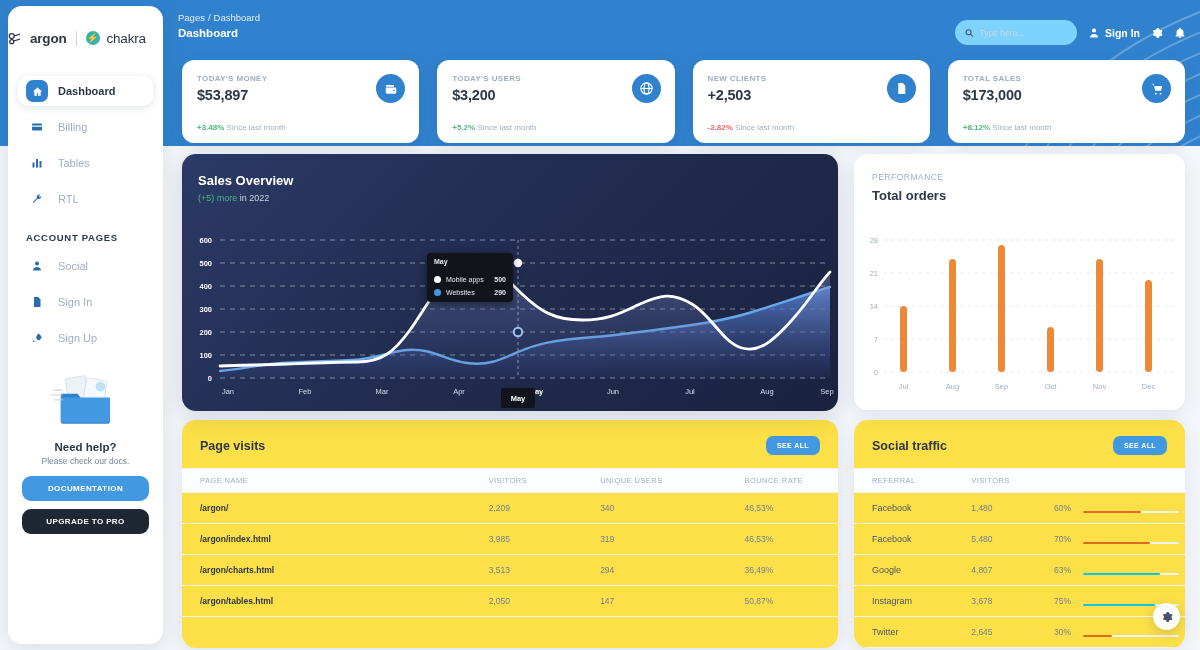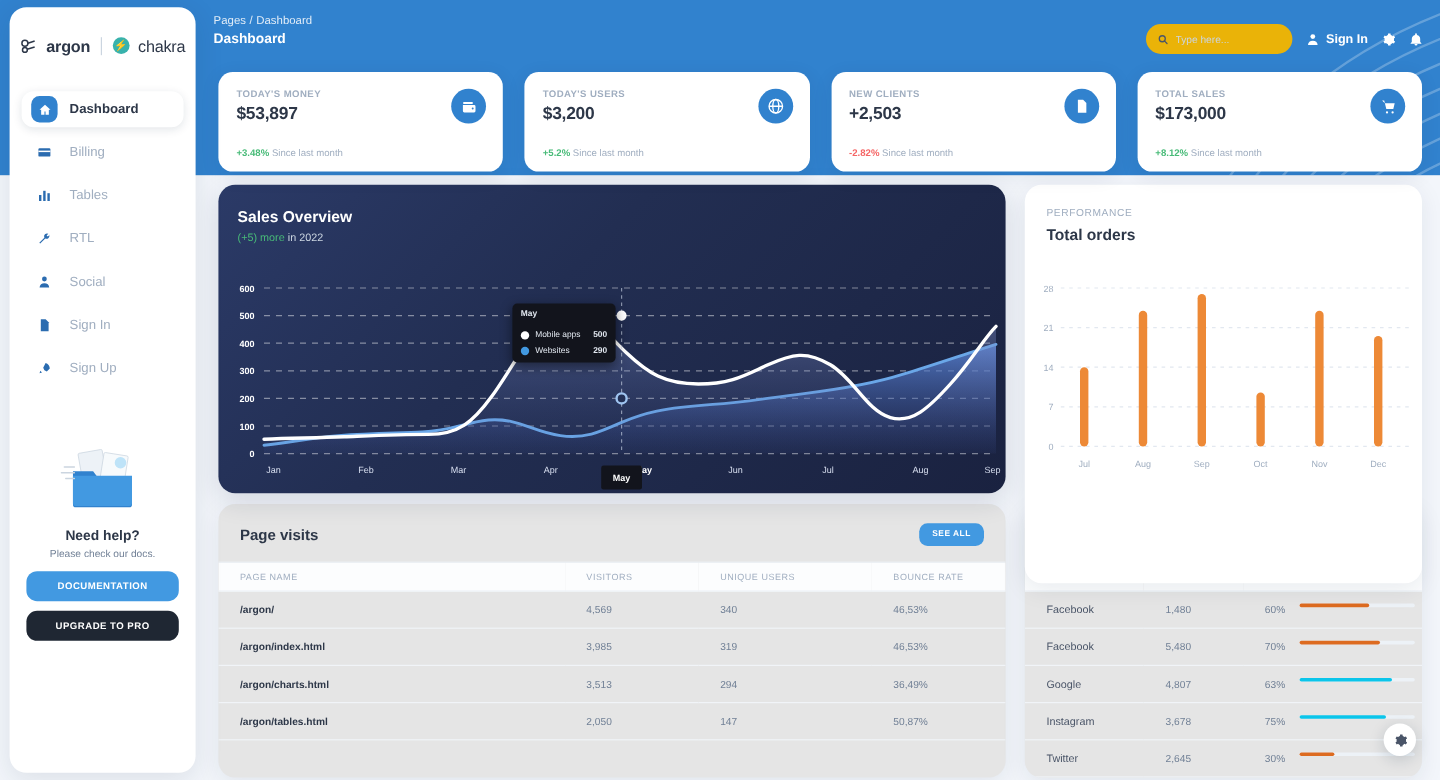--- a/index.html
+++ b/index.html
@@ -28,21 +28,21 @@
     position: absolute; right: -40px; top: 40px; width: 420px; height: 300px;
     opacity: .18;
   }
   
   .sidebar {
     position: absolute; left: 8px; top: 6px; width: 155px; height: 638px;
     background: #fff; border-radius: 14px;
     box-shadow: 0 6px 24px rgba(18,38,63,.10);
     z-index: 20; overflow: hidden;
   }
-  .brand { display: flex; align-items: center; justify-content: center; gap: 7px;
+  .brand { display: flex; align-items: center; gap: 7px;
            height: 48px; margin-top: 8px; }
   .brand .logo-mark { width: 15px; height: 15px; }
   .brand .b-text { font-size: 13.5px; font-weight: bold; color: #2d3748; letter-spacing: -.2px;}
   .brand .divider { width: 1px; height: 15px; background: #cbd5e0; margin: 0 2px; }
   .brand .chakra-dot {
     width: 14px; height: 14px; border-radius: 50%; background: #38b2ac;
     display: flex; align-items: center; justify-content: center;
     color: #fff; font-size: 9px; line-height: 1;
   }
   .brand .c-text { font-size: 13.5px; color: #2d3748; letter-spacing: -.2px;}
@@ -83,21 +83,21 @@
   .topbar { position: absolute; left: 178px; top: 12px; right: 14px; height: 42px; z-index: 12; }
   .crumb { font-size: 9.5px; color: #e2edf8; }
   .crumb .sep { margin: 0 3px; }
   .crumb a { color: #e2edf8; text-decoration: none; }
   .page-title { font-size: 11.5px; font-weight: bold; color: #fff; margin-top: 4px; }
   .top-right {
     position: absolute; right: 0; top: 8px; display: flex; align-items: center; gap: 11px;
   }
   .search {
     display: flex; align-items: center; gap: 6px;
-    width: 122px; height: 25px; background: #eab308; border-radius: 13px; padding: 0 10px;
+    width: 122px; height: 25px; background: #7dd3fc; border-radius: 13px; padding: 0 10px;
   }
   .search input {
     border: none; outline: none; font-size: 8.5px; color: #4a5568;
     background: transparent; width: 100%; font-family: "Liberation Sans", sans-serif;
   }
   .search input::placeholder { color: #cbd5e0; }
   .signin { display: flex; align-items: center; gap: 5px; color: #fff;
             font-size: 10.5px; font-weight: bold; cursor: pointer; }
   .ticon { cursor: pointer; display: flex; }
   
@@ -120,21 +120,21 @@
   .charts { position: absolute; left: 182px; top: 154px; right: 15px; display: flex; gap: 16px; z-index: 8; }
   .card-dark {
     width: 656px; height: 257px; border-radius: 14px; position: relative; overflow: hidden;
     background: linear-gradient(135deg, #2b3a67 0%, #222e52 40%, #1a2240 100%);
     box-shadow: 0 6px 22px rgba(18,38,63,.14);
   }
   .card-dark h3 { color: #fff; font-size: 13px; font-weight: bold; padding: 19px 0 0 16px; }
   .card-dark .sub { font-size: 9px; color: #cbd5e0; padding-left: 16px; margin-top: 5px; }
   .card-dark .sub .g { color: #48bb78; }
   .card-light {
-    flex: 1; height: 332px; background: #fff; border-radius: 14px; position: relative;
+    flex: 1; height: 256px; background: #fff; border-radius: 14px; position: relative;
     box-shadow: 0 5px 20px rgba(18,38,63,.08);
   }
   .card-light .eyebrow { font-size: 8.5px; color: #a0aec0; letter-spacing: .5px; padding: 18px 0 0 18px; }
   .card-light h3 { font-size: 13px; color: #2d3748; padding: 6px 0 0 18px; font-weight: bold; }
   
   .tip {
     position: absolute; left: 427px; top: 253px; width: 86px;
     background: #12141c; border-radius: 4px; padding: 5px 7px 6px; z-index: 9;
     box-shadow: 0 3px 10px rgba(0,0,0,.45);
   }
@@ -144,21 +144,21 @@
   .tip .t-val { margin-left: auto; font-weight: bold; }
   .xhl {
     position: absolute; left: 501px; top: 388px; width: 34px; height: 20px;
     background: #12141c; border-radius: 2px; z-index: 9;
     display: flex; align-items: center; justify-content: center;
     font-size: 7.5px; color: #fff; font-weight: bold;
   }
   
   .bottom { position: absolute; left: 182px; top: 420px; right: 15px; display: flex; gap: 16px; z-index: 6; }
   .panel {
-    background: #e5e5e5; border-radius: 14px; box-shadow: 0 5px 20px rgba(18,38,63,.08);
+    background: #fde047; border-radius: 14px; box-shadow: 0 5px 20px rgba(18,38,63,.08);
     overflow: hidden;
   }
   .panel.visits { width: 656px; height: 228px; }
   .panel.social { flex: 1; height: 228px; }
   .p-head { display: flex; align-items: center; justify-content: space-between; padding: 16px 18px 13px; }
   .p-head h3 { font-size: 12.5px; color: #2d3748; font-weight: bold; }
   .see-all {
     background: #4299e1; color: #fff; border: none; border-radius: 7px;
     font-size: 7px; font-weight: bold; letter-spacing: .4px; padding: 6px 11px; cursor: pointer;
   }
@@ -167,21 +167,21 @@
     font-size: 7.5px; color: #a0aec0; letter-spacing: .45px; font-weight: normal;
     text-align: left; padding: 7px 0 7px 18px; border-top: 1px solid #edf2f7;
     border-bottom: 1px solid #edf2f7; background: #fcfdfe;
   }
   tbody td {
     font-size: 8.5px; color: #718096; padding: 10px 0 10px 18px;
     border-bottom: 1px solid #f1f4f8;
   }
   tbody td:first-child { color: #2d3748; font-weight: bold; }
   .social tbody td:first-child { color: #4a5568; font-weight: normal; font-size: 9px; }
-  .bar-cell { display: flex; align-items: flex-start; gap: 7px; }
+  .bar-cell { display: flex; align-items: flex-end; gap: 7px; }
   .bar-pct { font-size: 8.5px; color: #718096; min-width: 22px; }
   .bar-track { width: 96px; height: 2.5px; background: #edf2f7; border-radius: 2px; position: relative; }
   .bar-fill { height: 2.5px; border-radius: 2px; }
   
   .fab {
     position: absolute; right: 20px; bottom: 20px; width: 27px; height: 27px;
     border-radius: 50%; background: #fff; box-shadow: 0 3px 12px rgba(18,38,63,.18);
     display: flex; align-items: center; justify-content: center; cursor: pointer; z-index: 30;
   }
 </style>
@@ -256,20 +256,21 @@
       </div>
       <div class="nav-item">
         <span class="nav-ico plain">
           <svg width="12" height="12" viewBox="0 0 24 24" fill="#2b6cb0">
               <path d="M20 5a5 5 0 0 1-6.6 6.6L5 20l-1.5-1.5 8.4-8.4A5 5 0 0 1 18.5 3.5l-2.8 2.8 2 2L20.5 5.5z"></path>
             </svg>
         </span>
         <span class="nav-label">RTL</span>
       </div>
 
+      <div class="nav-section">ACCOUNT PAGES</div>
 
       <div class="nav-item">
         <span class="nav-ico plain">
           <svg width="12" height="12" viewBox="0 0 24 24" fill="#2b6cb0">
               <circle cx="12" cy="7" r="4"></circle>
               <path d="M4 21c0-4.4 3.6-7 8-7s8 2.6 8 7z"></path>
             </svg>
         </span>
         <span class="nav-label">Social</span>
       </div>
@@ -546,21 +547,21 @@
           <tr>
             <th style="width:44%">PAGE NAME</th>
             <th style="width:17%">VISITORS</th>
             <th style="width:22%">UNIQUE USERS</th>
             <th>BOUNCE RATE</th>
           </tr>
         </thead>
         <tbody>
           <tr>
             <td>/argon/</td>
-            <td>4,569</td>
+            <td>2,209</td>
             <td>340</td>
             <td>46,53%</td>
           </tr>
           <tr>
             <td>/argon/index.html</td>
             <td>3,985</td>
             <td>319</td>
             <td>46,53%</td>
           </tr>
           <tr>

